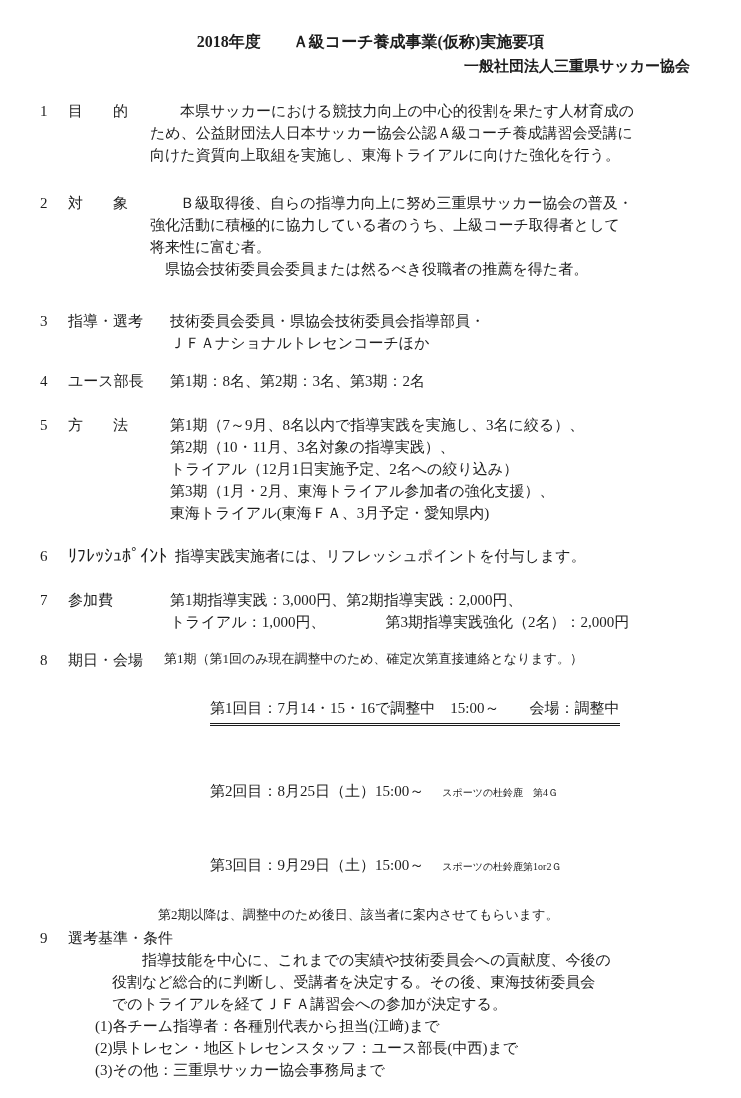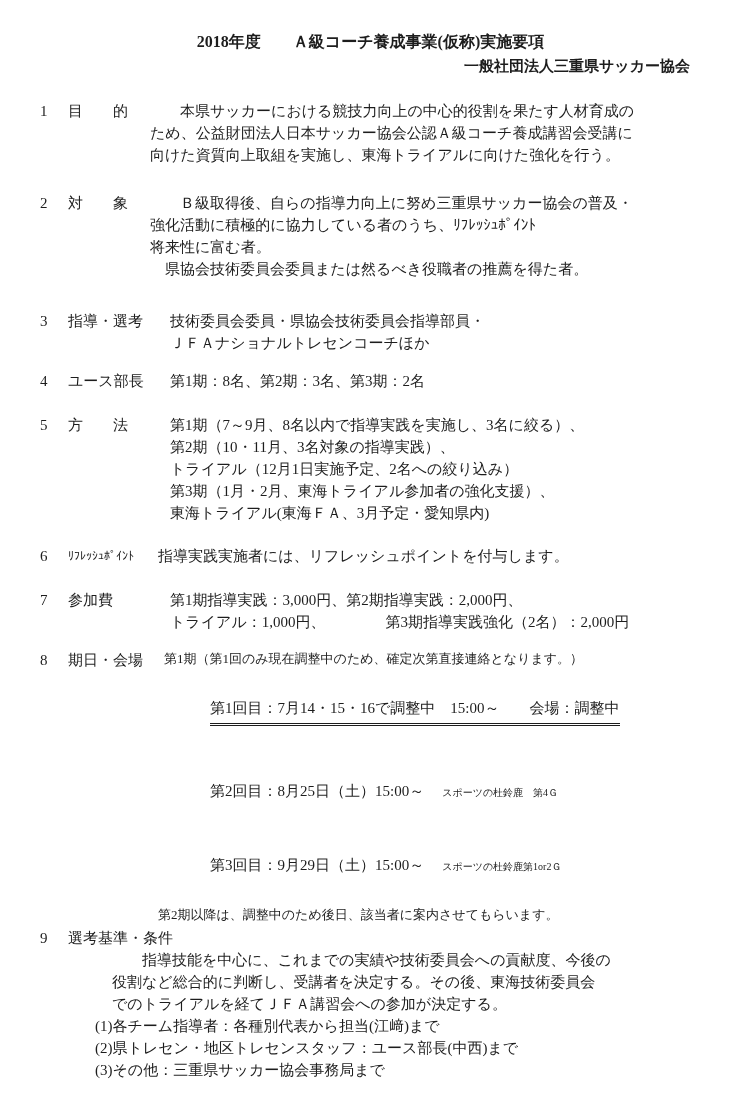--- a/index.html
+++ b/index.html
@@ -48,21 +48,21 @@
   #s3 { margin-top: 30px; }
   #s4 { margin-top: 16px; }
   #s5 { margin-top: 22px; }
   #s6 { margin-top: 21px; }
   #s7 { margin-top: 22px; }
   #s8 { margin-top: 16px; }
   #s9 { margin-top: 2px; }
   #s10 { margin-top: 18px; }
 
   #s3 .sec-content, #s4 .sec-content, #s5 .sec-content, #s7 .sec-content { padding-left: 20px; }
-  #s6 .sec-label { width: auto; min-width: 82px; padding-right: 8px; font-size: 12px; }
+  #s6 .sec-label { width: auto; min-width: 82px; padding-right: 8px; font-size: 18px; }
   #s9 .sec-label, #s10 .sec-label { width: auto; }
 
   
   .note8   { font-size: 13px; line-height: 20px; padding-left: 14px; }
   .round1  { padding-left: 30px; line-height: 26px; margin-bottom: 3px; }
   .dblu    { display: inline-block; border-bottom: 1px solid #1d1d1d; padding-bottom: 1px; }
   .dblu-in { display: inline-block; border-bottom: 1px solid #1d1d1d; padding-bottom: 2px; }
   .round   { padding-left: 30px; line-height: 24px; white-space: pre; }
   .venue   { font-size: 10px; margin-left: 18px; }
   .post8   { font-size: 13px; line-height: 20px; padding-left: 8px; margin-top: 2px; }
@@ -89,21 +89,21 @@
       <div class="line">ため、公益財団法人日本サッカー協会公認Ａ級コーチ養成講習会受講に</div>
       <div class="line">向けた資質向上取組を実施し、東海トライアルに向けた強化を行う。</div>
     </div>
   </div>
 
   <div class="section" id="s2">
     <div class="sec-num">2</div>
     <div class="sec-label">対　　象</div>
     <div class="sec-content">
       <div class="line">　　Ｂ級取得後、自らの指導力向上に努め三重県サッカー協会の普及・</div>
-      <div class="line">強化活動に積極的に協力している者のうち、ﾘﾌﾚｯｼｭﾎﾟｲﾝﾄ</div>
+      <div class="line">強化活動に積極的に協力している者のうち、上級コーチ取得者として</div>
       <div class="line">将来性に富む者。</div>
       <div class="line">　県協会技術委員会委員または然るべき役職者の推薦を得た者。</div>
     </div>
   </div>
 
   <div class="section" id="s3">
     <div class="sec-num">3</div>
     <div class="sec-label">指導・選考</div>
     <div class="sec-content">
       <div class="line">技術委員会委員・県協会技術委員会指導部員・</div>

